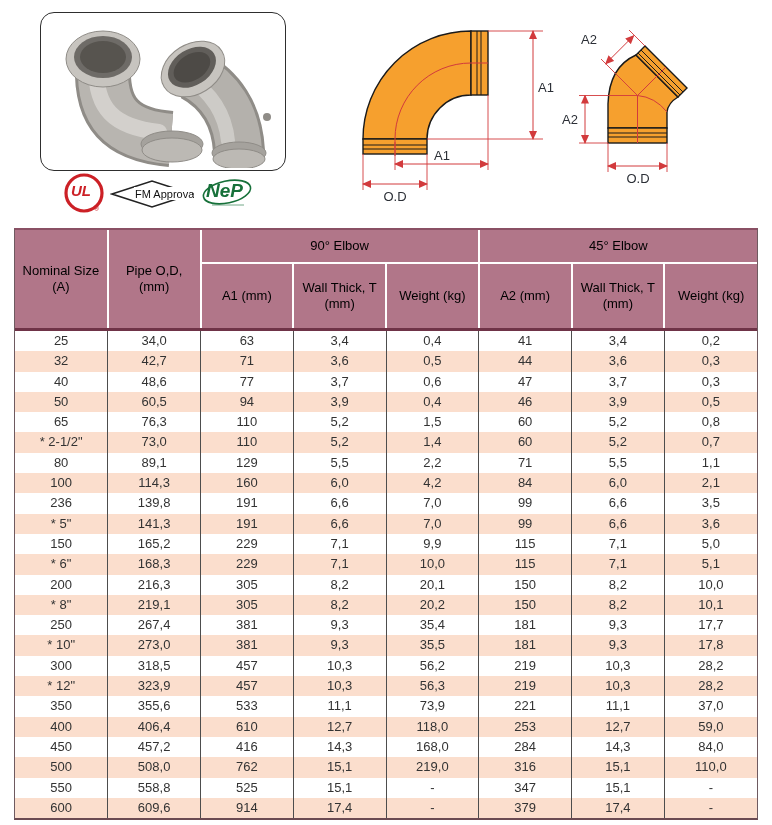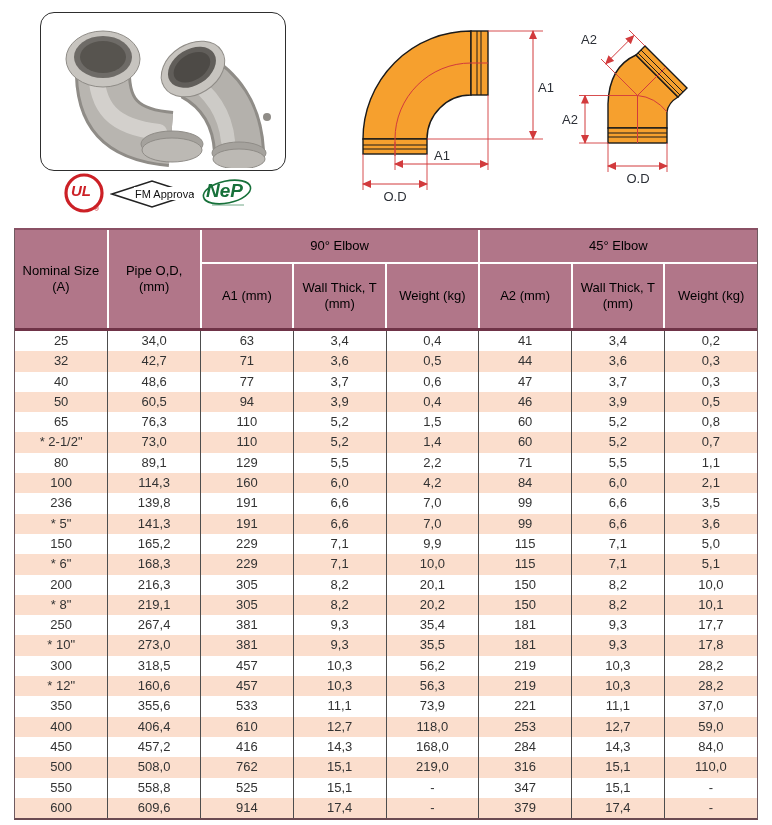--- a/index.html
+++ b/index.html
@@ -356,21 +356,21 @@
           <td>318,5</td>
           <td>457</td>
           <td>10,3</td>
           <td>56,2</td>
           <td>219</td>
           <td>10,3</td>
           <td>28,2</td>
         </tr>
         <tr>
           <td>* 12"</td>
-          <td>160,6</td>
+          <td>323,9</td>
           <td>457</td>
           <td>10,3</td>
           <td>56,3</td>
           <td>219</td>
           <td>10,3</td>
           <td>28,2</td>
         </tr>
         <tr>
           <td>350</td>
           <td>355,6</td>

